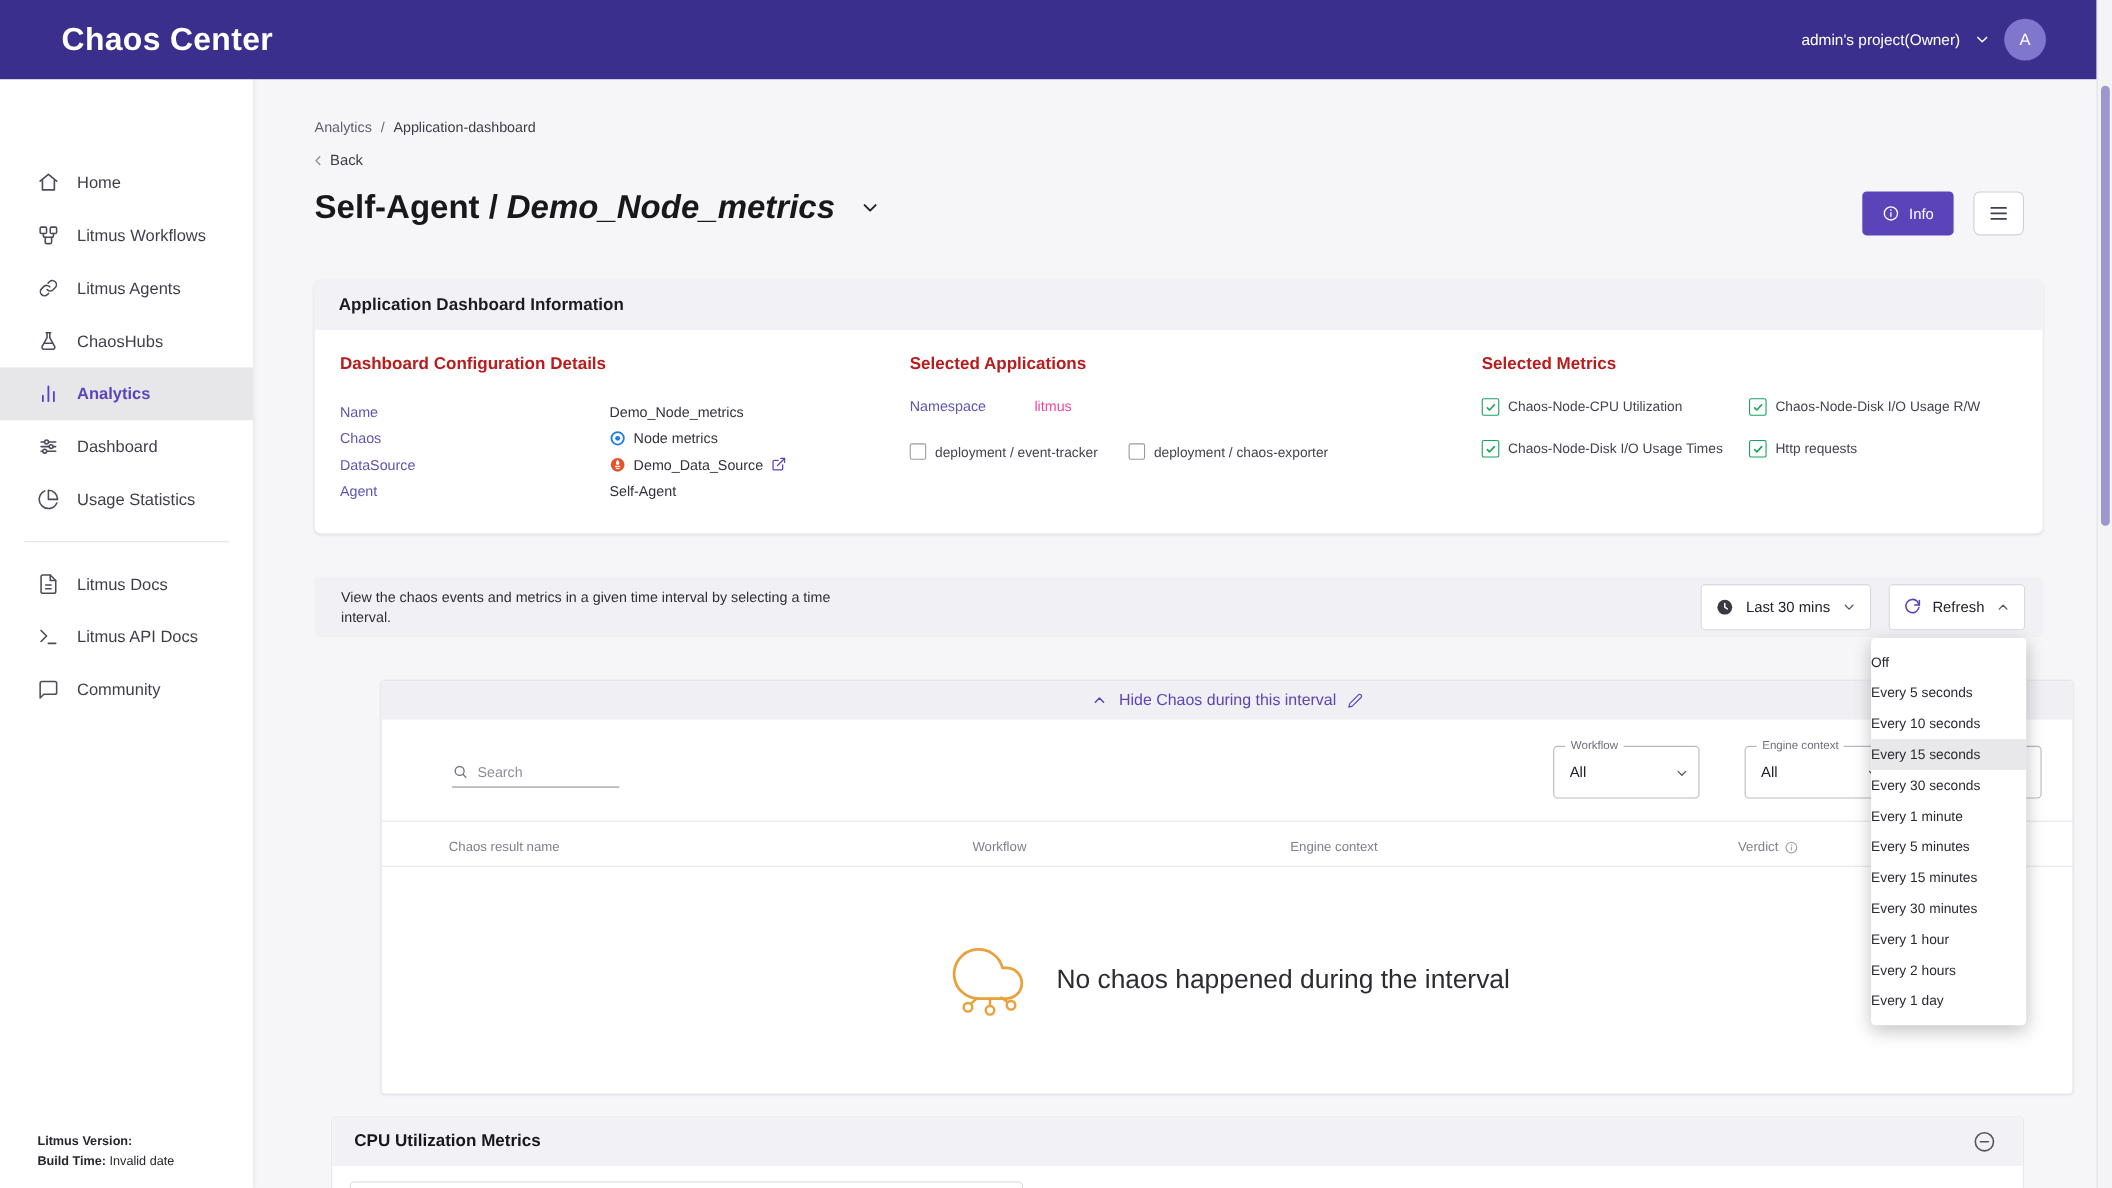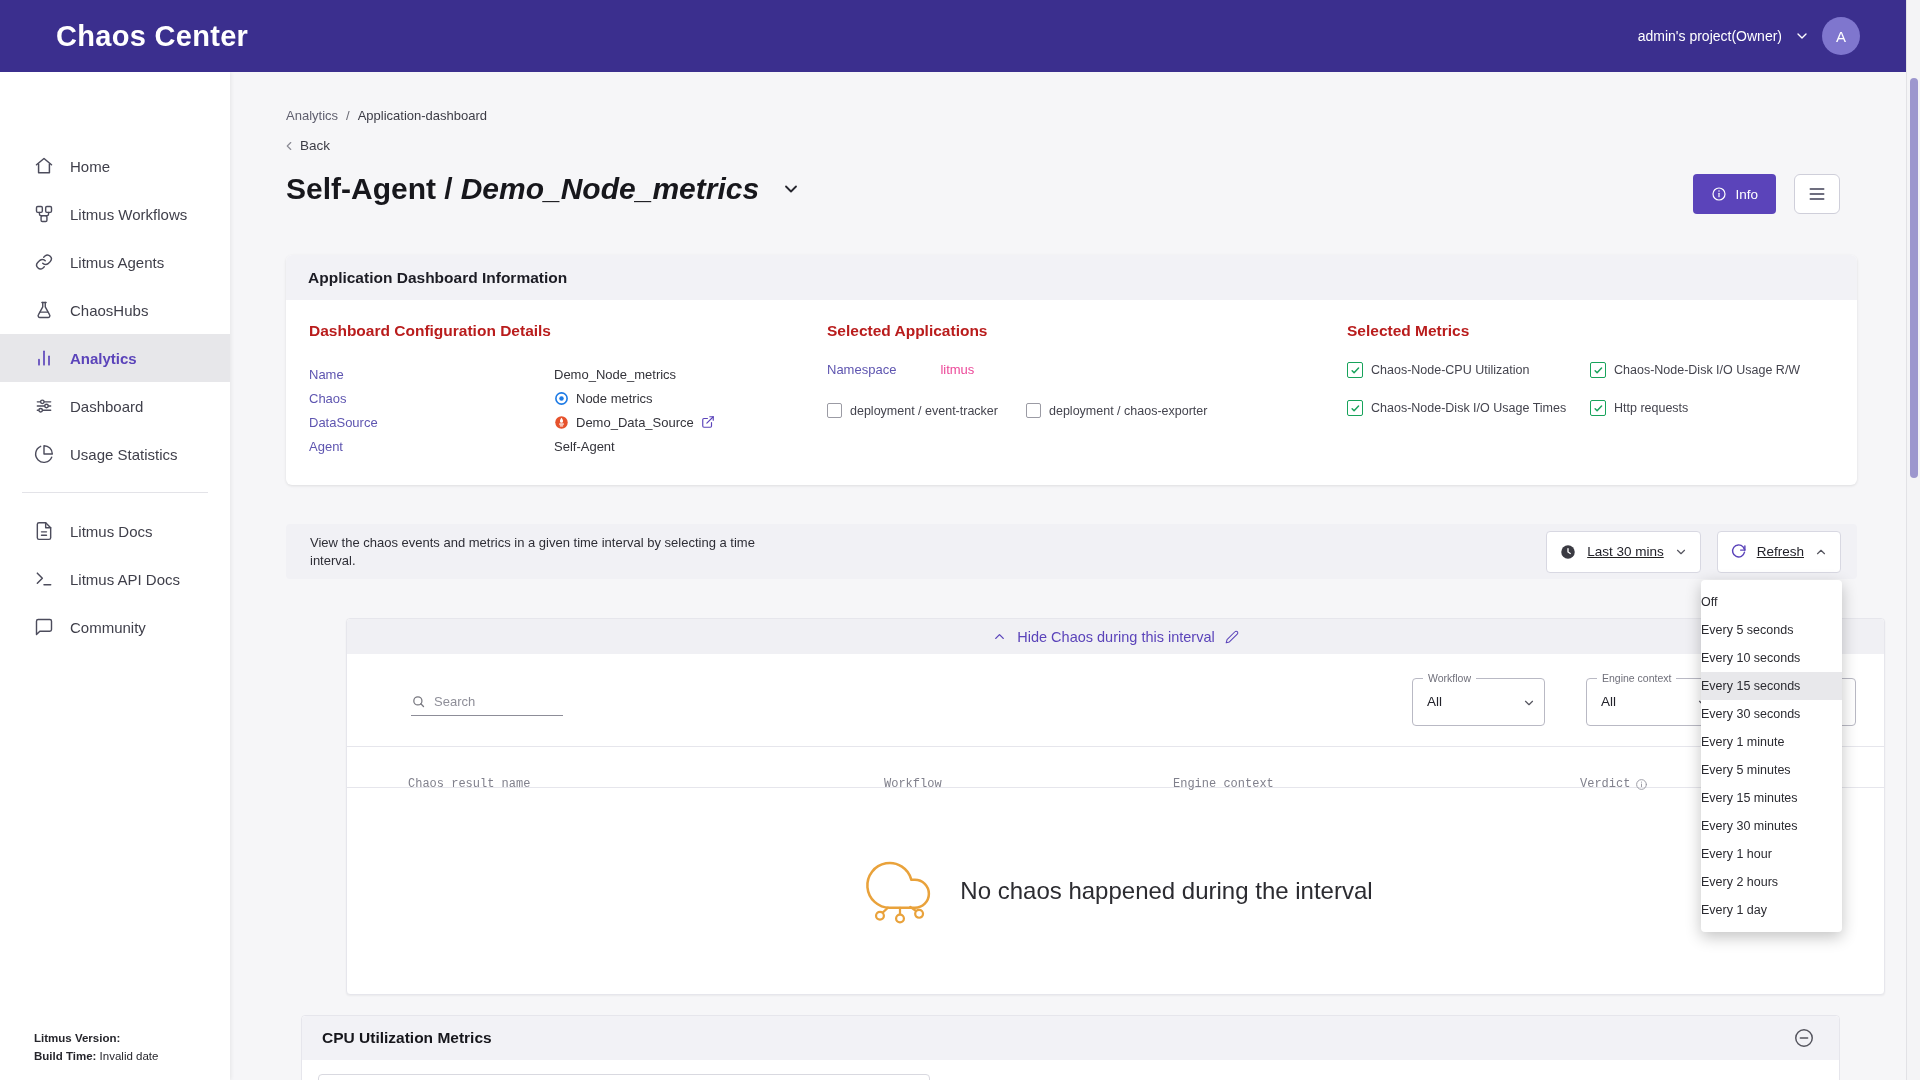--- a/index.html
+++ b/index.html
@@ -80,21 +80,21 @@
   .box.unchecked { border:1.5px solid #9b9ba4; }
   .box.checked { width:16px; height:16px; border:1.6px solid #17A35B; display:flex;
     align-items:center; justify-content:center; }
   .apps-checkboxes { display:flex; gap:28px; }
   .met-grid { display:grid; grid-template-columns:243px auto; row-gap:22px; }
 
   
   .interval-bar { position:absolute; left:56px; top:452px; width:1571px; height:55px; background:#F1F1F5;
     border-radius:4px; display:flex; align-items:center; justify-content:space-between; padding:0 16px 0 24px; }
   .interval-text { font-size:13px; color:#2e2e36; width:455px; line-height:1.35; }
-  .interval-controls { display:flex; gap:16px; align-items:center;text-decoration:underline; }
+  .interval-controls { display:flex; gap:16px; align-items:center; }
   .time-select { height:42px; background:#fff; border:1px solid #d8d8e2; border-radius:4px;
     display:flex; align-items:center; gap:10px; padding:0 12px; font-size:13.5px; color:#22222a; cursor:pointer; }
   .refresh-box { height:42px; background:#fff; border:1px solid #d8d8e2; border-radius:4px;
     display:flex; align-items:center; gap:10px; padding:0 12px; font-size:13.5px; color:#22222a; cursor:pointer;justify-content:flex-end; }
   .refresh-ico { color:#5B44BA; }
   .sel-chev { color:#55555f; }
 
   
   .refresh-menu { position:absolute; left:1471px; top:508px; width:141px; background:#fff; border-radius:4px;
     box-shadow:0 5px 16px rgba(0,0,0,.24); padding:8px 0; z-index:45; }
@@ -111,21 +111,21 @@
     display:flex; align-items:center; gap:8px; padding-bottom:6px; }
   .search-wrap input { border:none; outline:none; background:transparent; font-size:13px; color:#33333a;
     width:115px; font-family:inherit; }
   .search-wrap input::placeholder { color:#8f8f99; }
   .filt { position:absolute; top:24px; width:133px; height:48px; border:1px solid #b9b9c4; border-radius:4px;
     background:#fff; cursor:pointer; }
   .filt-label { position:absolute; top:-7px; left:10px; background:#fff; padding:0 5px; font-size:10.5px; color:#6f6f7a; }
   .filt-value { position:absolute; left:14px; top:15px; font-size:13.5px; color:#22222a; }
   .filt-chev { position:absolute; right:8px; top:17px; color:#55555f; }
   .table-head { position:relative; height:42px; border-top:1px solid #e6e6ec; border-bottom:1px solid #e6e6ec; }
-  .th { position:absolute; top:30px; font-size:12px; color:#80808c; display:inline-flex; align-items:center; gap:5px;font-family:Liberation Mono, monospace; }
+  .th { position:absolute; top:16px; font-size:12px; color:#80808c; display:inline-flex; align-items:center; gap:5px; }
   .info-mini { color:#9a9aa4; }
   .empty-zone { height:206px; display:flex; align-items:center; justify-content:center; gap:18px; }
   .empty-text { font-size:24px; color:#2c2c31; }
 
   
   .cpu-card { position:absolute; left:71px; top:943px; width:1539px; height:220px; background:#fff;
     border:1px solid #e6e6ec; border-radius:4px; }
   .cpu-strip { height:44px; background:#F2F2F6; display:flex; align-items:center; justify-content:space-between;
     padding:0 24px 0 20px; border-radius:4px 4px 0 0; }
   .cpu-title { font-size:15.5px; font-weight:bold; color:#17171c; }

